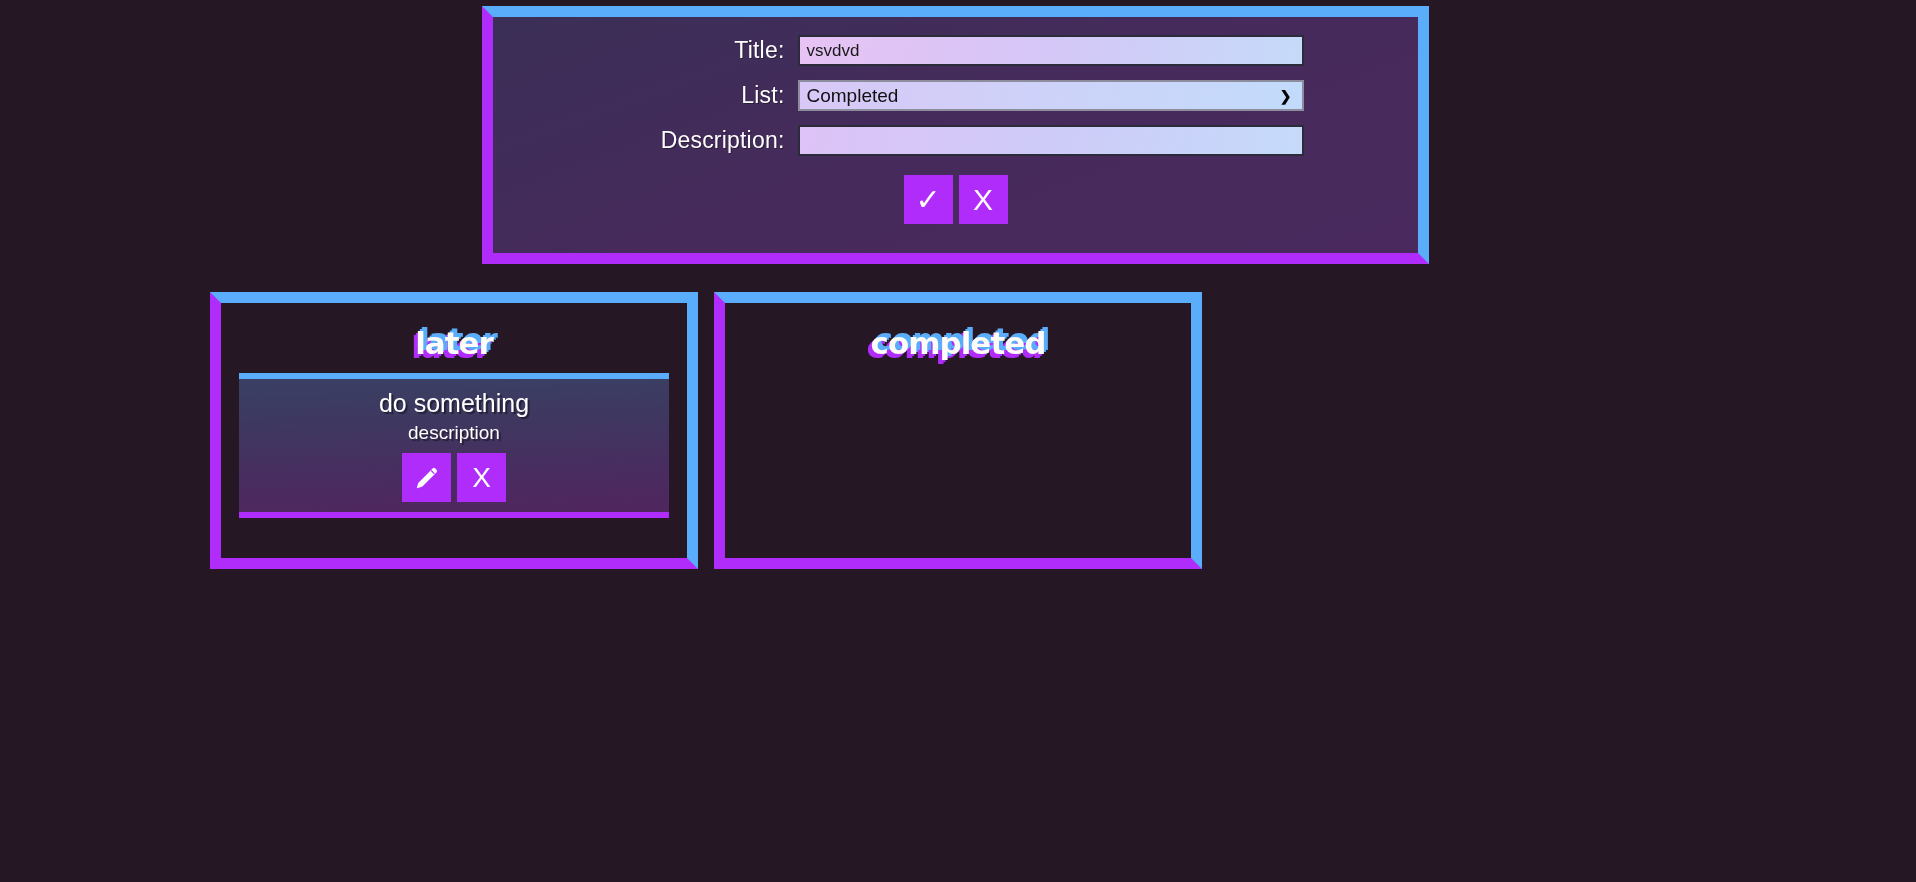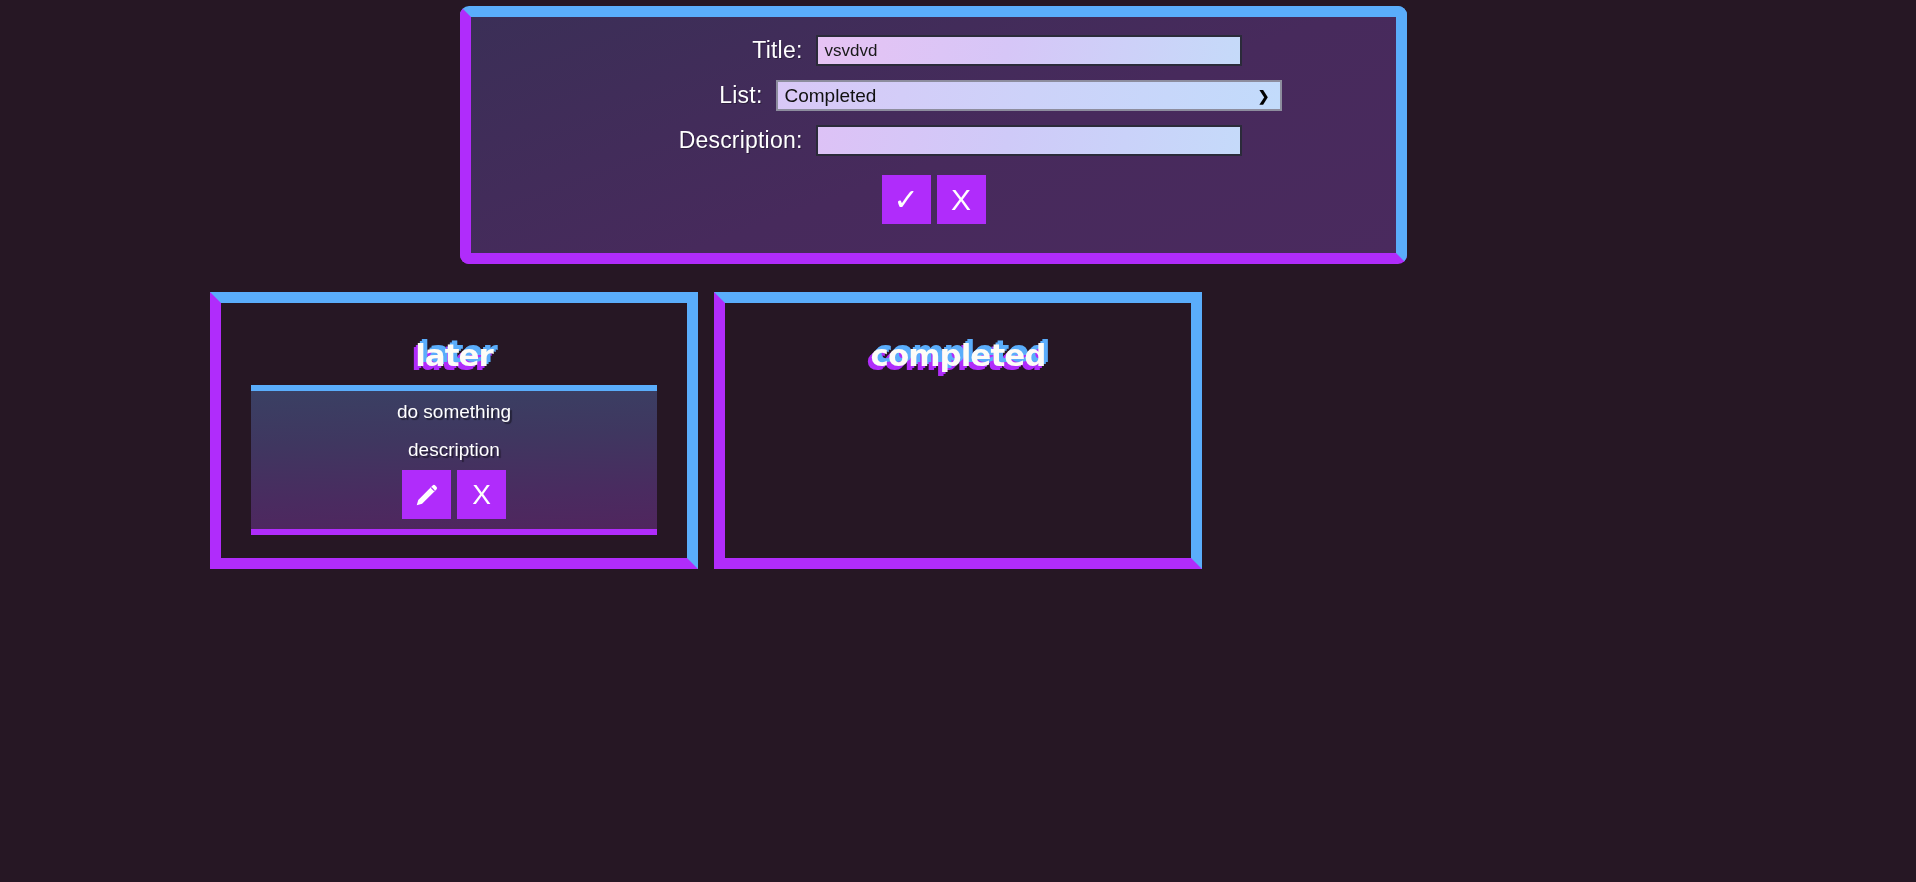--- a/index.html
+++ b/index.html
@@ -8,47 +8,46 @@
     width: 1916px; height: 882px;
     background: #261724;
     font-family: "Liberation Sans", sans-serif;
     overflow: hidden;
   }
   #root { position: relative; width: 1916px; height: 882px; background: #261724; }
 
   
   .form-card {
     position: absolute;
-    left: 460px; top: 6px;
+    left: 482px; top: 6px;
     width: 947px; height: 258px;
     background: linear-gradient(160deg, #3b2f57 0%, #472a5c 55%, #4a2a5e 100%);
     border-top: 11px solid #5aadfb;
     border-right: 11px solid #5aadfb;
     border-left: 11px solid #b02cfb;
     border-bottom: 11px solid #b02cfb;
-    border-radius: 9px;
   }
   .form-rows { padding: 18px 0 0 0; }
   .form-row {
     display: flex;
     align-items: center;
     justify-content: center;
     margin-bottom: 14px;
   }
   .form-label {
     color: #ffffff;
     font-size: 23px;
     text-align: right;
     width: 190px;
     padding-right: 13px;
     letter-spacing: .2px;
     text-shadow: 1px 1px 0 rgba(0,0,0,.35);
   }
   .field {
-    width: 426px;
+    width: 506px;
     height: 31px;
     border: 2px solid #2b2b3a;
     background: linear-gradient(100deg, #e7c3f4 0%, #d6c6f7 45%, #c5daf9 100%);
     color: #1a1a1a;
     font-size: 17px;
     font-family: "Liberation Sans", sans-serif;
     padding: 0 7px;
     outline: none;
     display: flex;
     align-items: center;
@@ -91,21 +90,21 @@
     gap: 16px;
   }
   .column {
     width: 488px;
     height: 277px;
     background: #261724;
     border-top: 11px solid #5aadfb;
     border-right: 11px solid #5aadfb;
     border-left: 11px solid #b02cfb;
     border-bottom: 11px solid #b02cfb;
-    padding: 16px;
+    padding: 4px;
   }
   .column-title {
     text-align: center;
     color: #fdfcf7;
     font-size: 31px;
     font-weight: bold;
     font-family: "DejaVu Sans", sans-serif;
     letter-spacing: -1px;
     margin: 18px 0 12px 0;
     text-shadow:
@@ -119,23 +118,23 @@
   .task-card {
     margin: 0 14px;
     background: linear-gradient(178deg, #3a4063 0%, #3f3760 35%, #4a2b60 75%, #50265e 100%);
     border-top: 6px solid #5aadfb;
     border-bottom: 6px solid #b02cfb;
     padding: 10px 0 10px 0;
   }
   .task-title {
     text-align: center;
     color: #ffffff;
-    font-size: 19px;
+    font-size: 25px;
     text-shadow: 2px 2px 1px rgba(0,0,0,.45);
-    margin-bottom: 16px;
+    margin-bottom: 4px;
   }
   .task-desc {
     text-align: center;
     color: #ffffff;
     font-size: 19px;
     text-shadow: 2px 2px 1px rgba(0,0,0,.45);
     margin-bottom: 9px;
   }
   .task-buttons { display: flex; justify-content: center; gap: 6px; }
   .task-btn {

